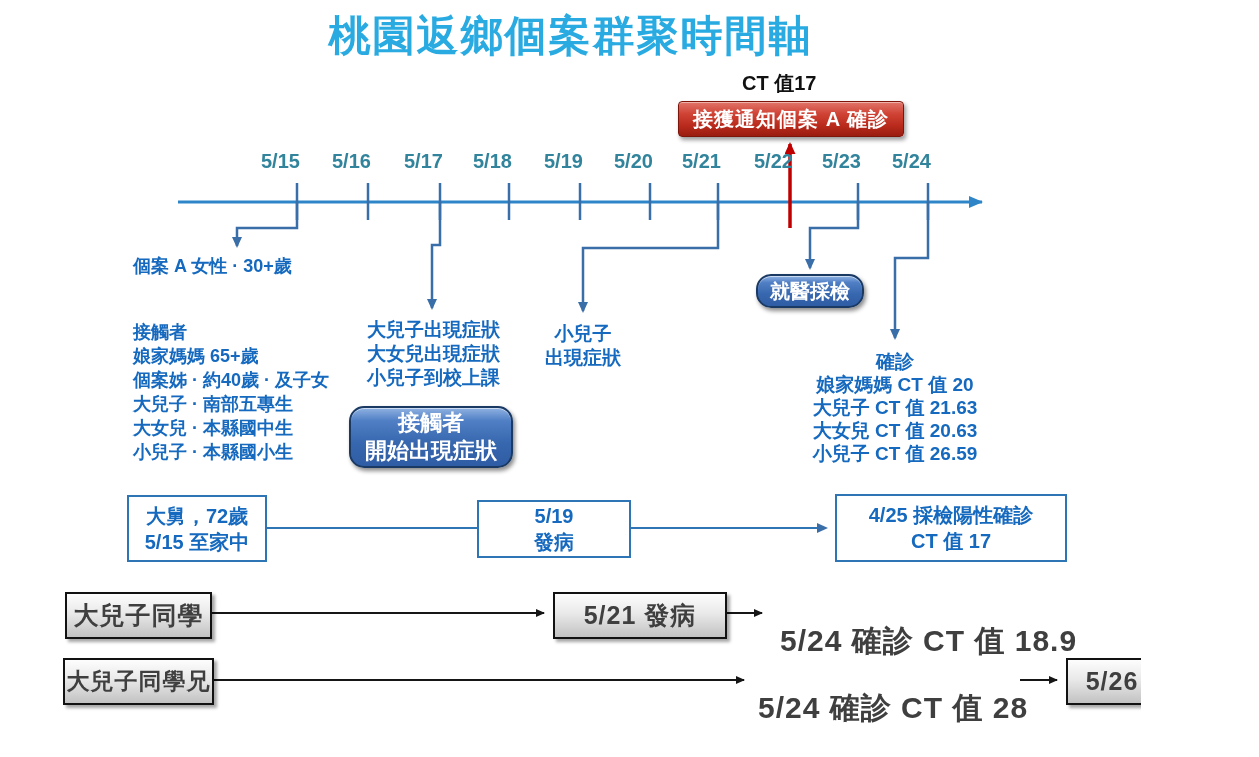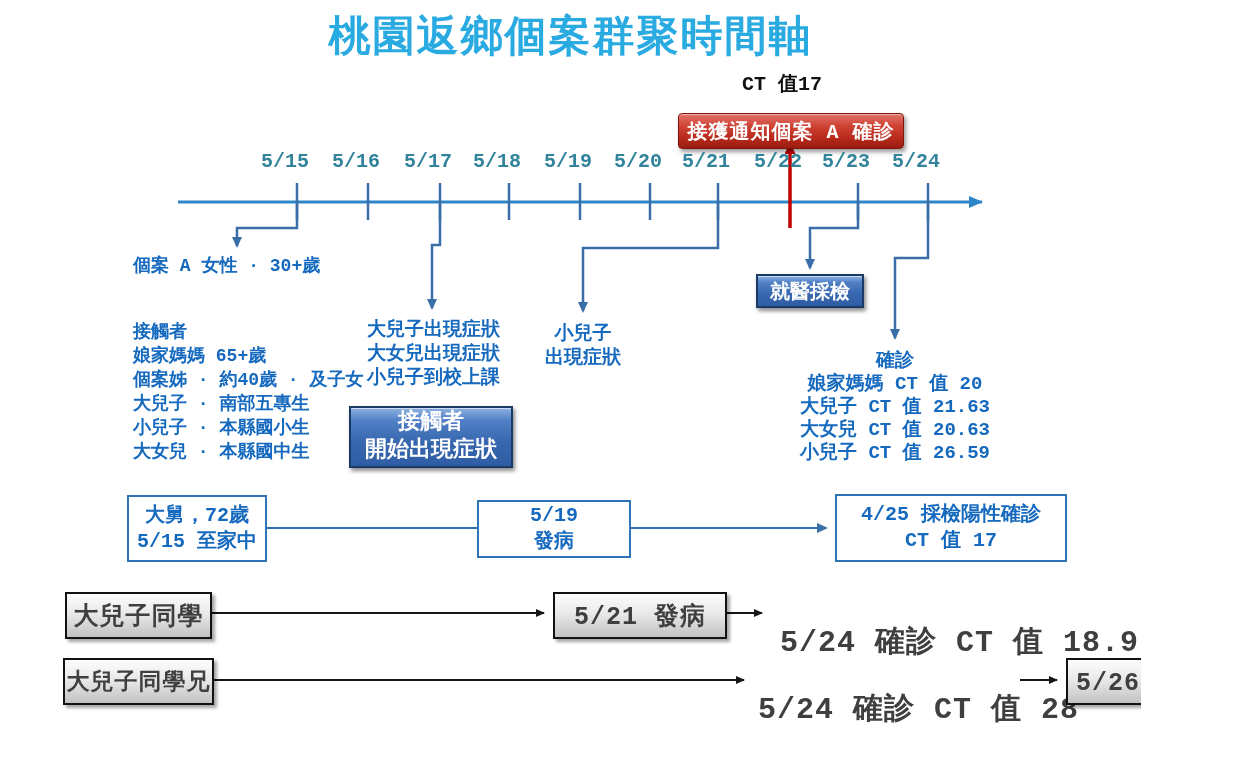--- a/index.html
+++ b/index.html
@@ -1,18 +1,18 @@
 <!DOCTYPE html>
 <html><head>
 <meta charset="utf-8">
 <style>
   html,body{margin:0;padding:0;background:#fff;}
   #canvas{
     position:relative;width:1141px;height:757px;background:#ffffff;overflow:hidden;
-    font-family:Liberation Mono, monospace;
+    font-family:Liberation Sans, sans-serif;
   }
   .abs{position:absolute;}
   #title{
     left:0;top:8px;width:100%;text-align:center;
     font-size:42px;font-weight:bold;color:#29ABE2;letter-spacing:2px;
   }
   .date-label{
     top:150px;width:72px;
     font-size:20px;font-weight:bold;color:#31849B;
   }
@@ -22,25 +22,25 @@
   }
   .t-blue{color:#1569BE;font-weight:bold;font-size:19px;line-height:24px;}
   .t-blue .ln{white-space:nowrap;}
   .center{text-align:center;}
   .red-box{
     left:678px;top:101px;width:224px;height:34px;
     background:linear-gradient(180deg,#e2756a 0%,#cf4335 35%,#b92a1c 70%,#991d10 100%);
     border:1px solid #7e150b;border-radius:4px;
     box-shadow:2px 3px 4px rgba(0,0,0,0.40), inset 0 1px 0 rgba(255,255,255,0.45);
     color:#fff;font-size:20px;font-weight:bold;letter-spacing:1px;
-    display:flex;align-items:center;justify-content:center;white-space:nowrap;margin-top:12px;
+    display:flex;align-items:center;justify-content:center;white-space:nowrap;
   }
   .blue-box{
     background:linear-gradient(180deg,#8fb2e2 0%,#507fc5 22%,#3767ae 60%,#2f5da5 100%);
-    border:2px solid #1b3a63;border-radius:0;
+    border:2px solid #1b3a63;border-radius:15px;
     box-shadow:2px 3px 4px rgba(0,0,0,0.45), inset 0 1px 0 rgba(255,255,255,0.55);
     color:#fff;font-weight:bold;text-align:center;
     display:flex;flex-direction:column;align-items:center;justify-content:center;
   }
   .outline-box{
     background:#fff;border:2px solid #2E75B6;color:#1569BE;font-weight:bold;
     display:flex;flex-direction:column;align-items:center;justify-content:center;
     text-align:center;font-size:20px;line-height:26px;white-space:nowrap;
   }
   .gray-box{
@@ -132,22 +132,22 @@
 
   <div class="abs t-blue" style="left:133px;top:255px;font-size:18px;line-height:23px">
     <div class="ln">個案 A 女性 · 30+歲</div>
   </div>
 
   <div class="abs t-blue" style="left:133px;top:320px;font-size:18px;line-height:24px">
     <div class="ln">接觸者</div>
     <div class="ln">娘家媽媽 65+歲</div>
     <div class="ln">個案姊 · 約40歲 · 及子女</div>
     <div class="ln">大兒子 · 南部五專生</div>
+    <div class="ln">大女兒 · 本縣國中生</div>
     <div class="ln">小兒子 · 本縣國小生</div>
-    <div class="ln">大女兒 · 本縣國中生</div>
   </div>
 
   <div class="abs t-blue" style="left:367px;top:318px">
     <div class="ln">大兒子出現症狀</div>
     <div class="ln">大女兒出現症狀</div>
     <div class="ln">小兒子到校上課</div>
   </div>
 
   <div class="abs t-blue center" style="left:533px;top:322px;width:100px">
     <div class="ln">小兒子</div>

